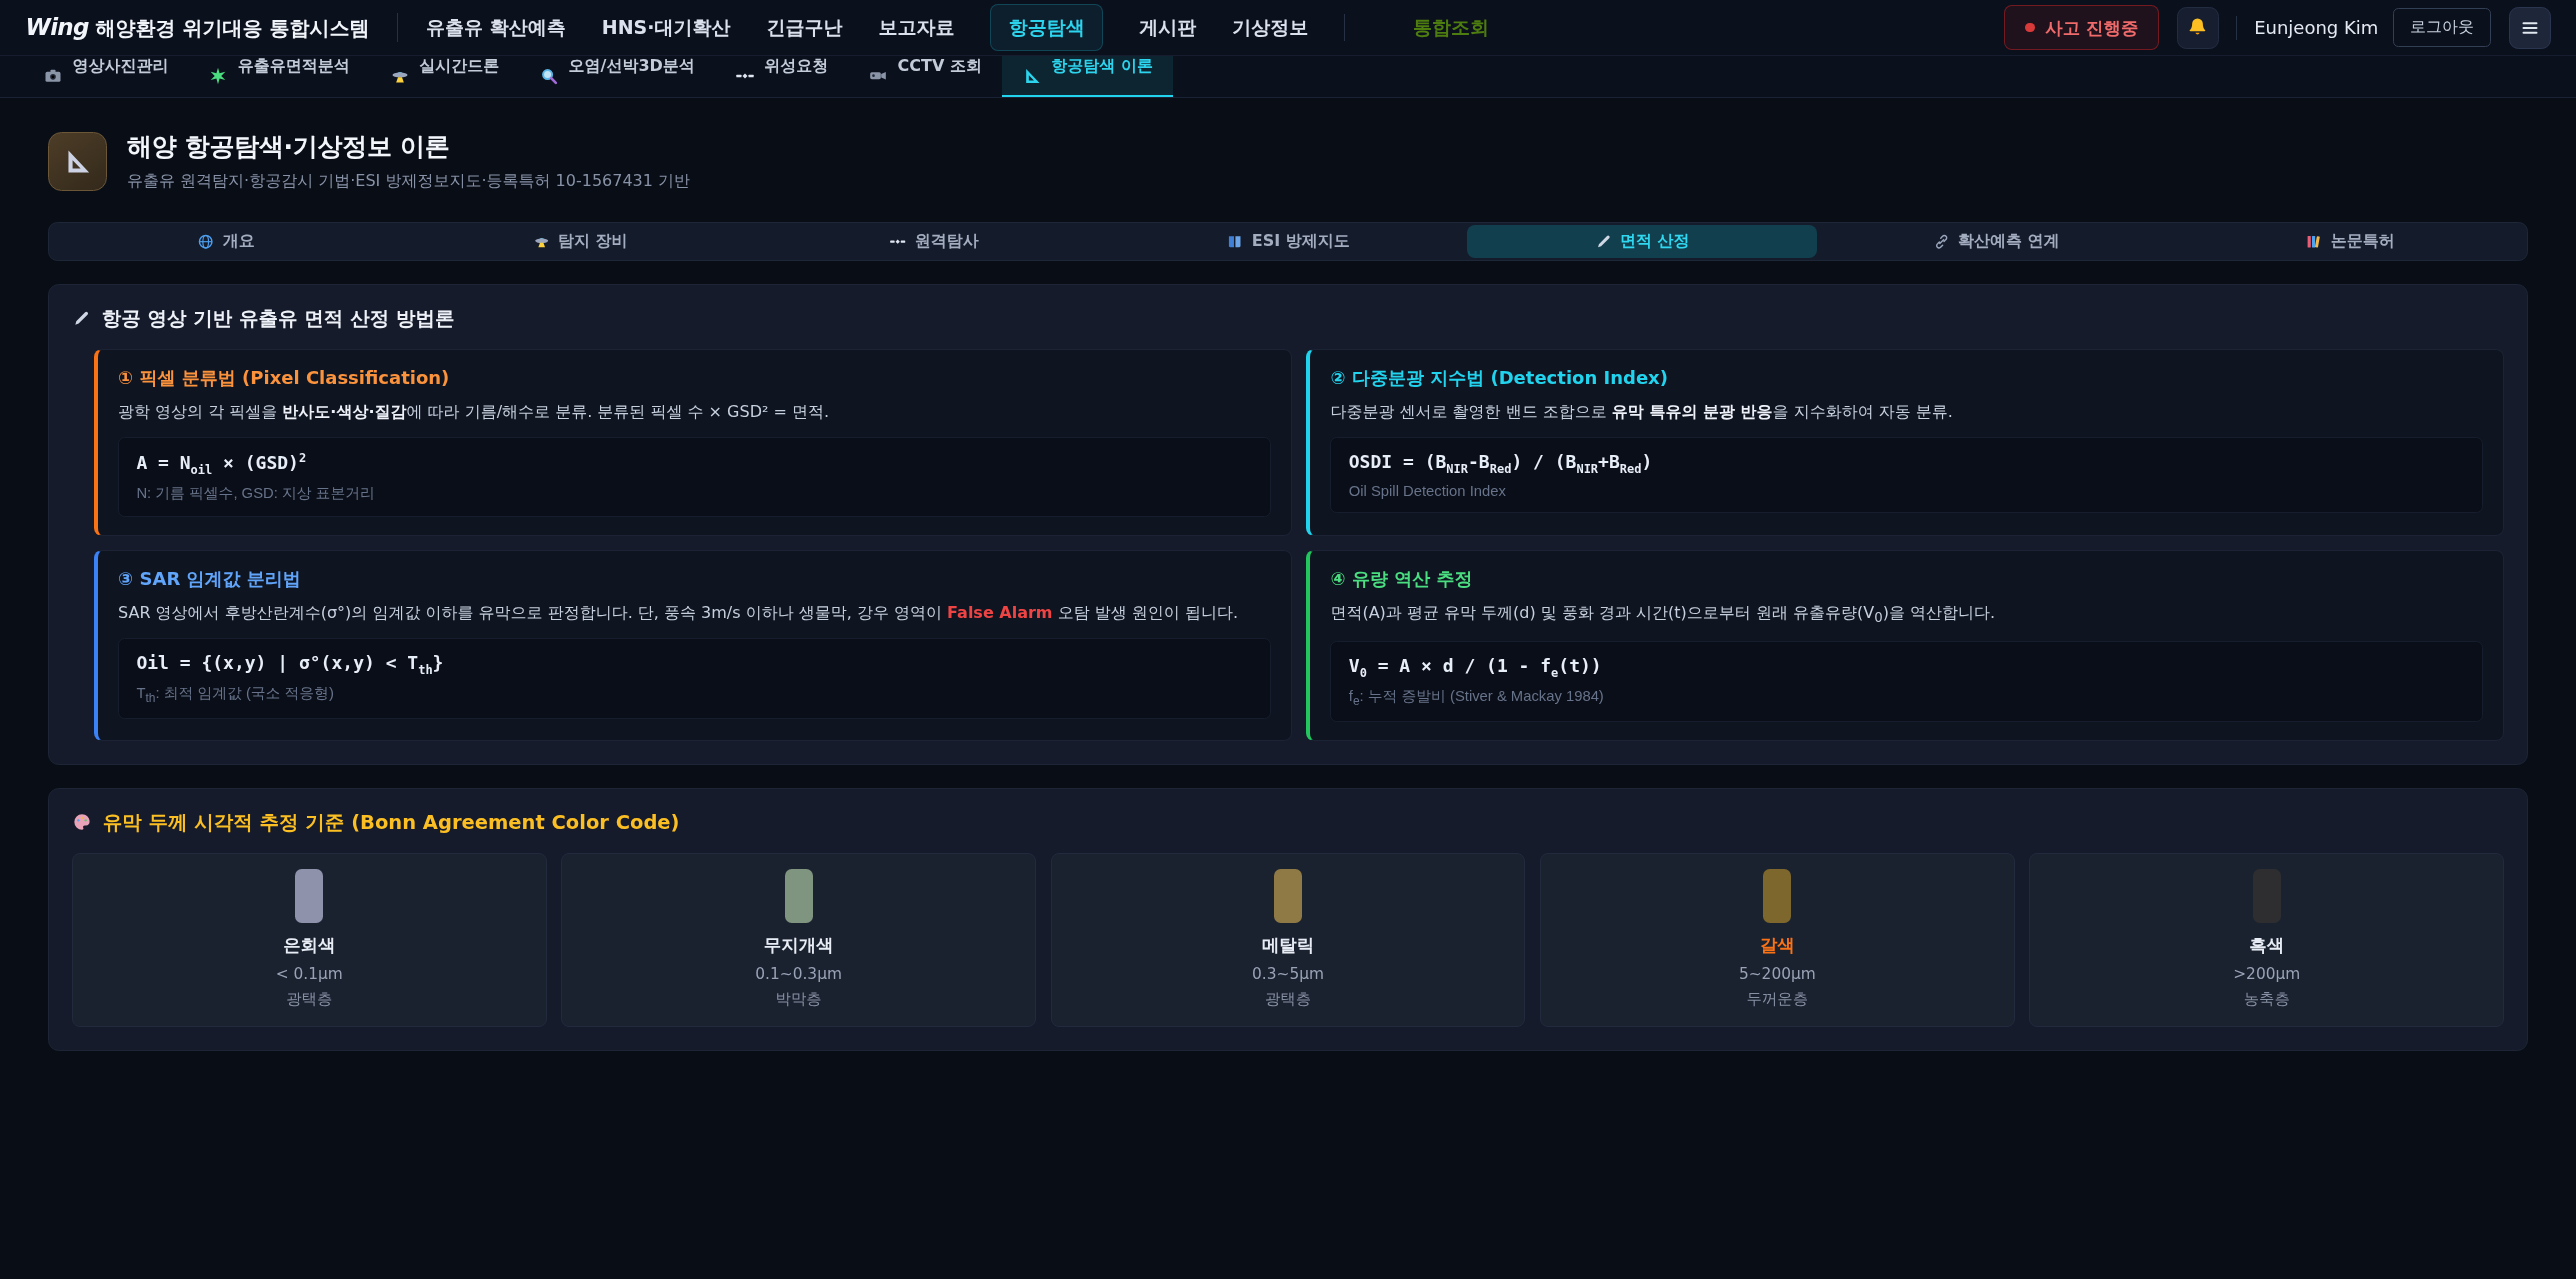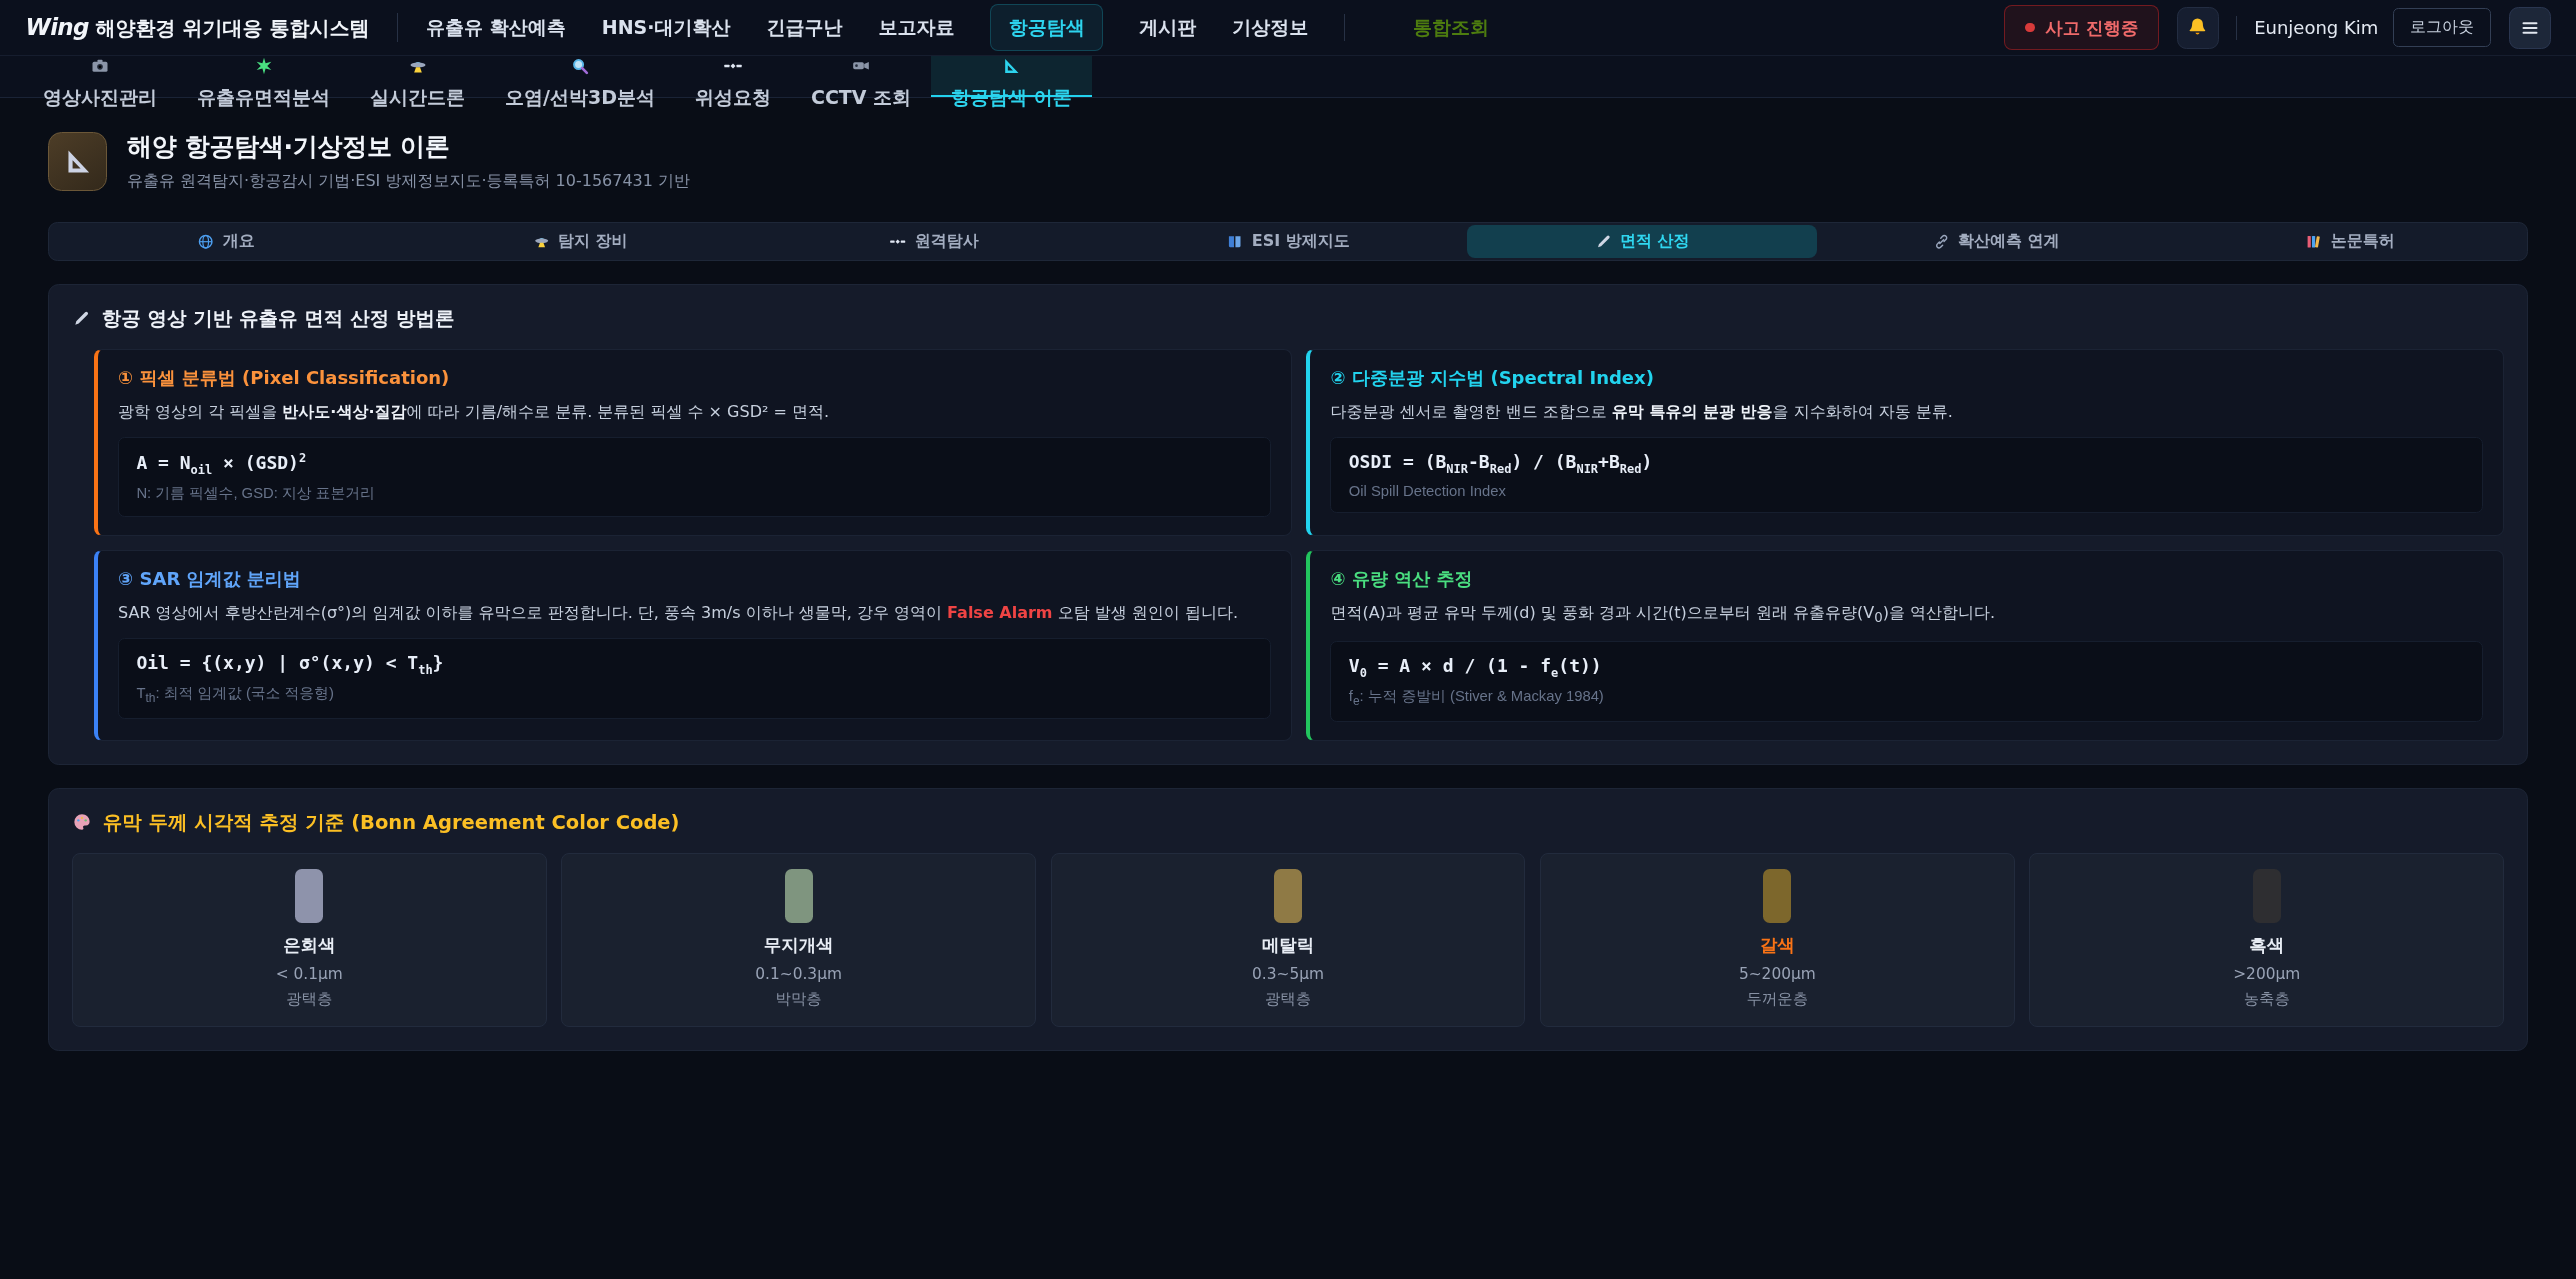--- a/index.html
+++ b/index.html
@@ -50,22 +50,22 @@
     border:0.7px solid #333f55; border-radius:5.4px; padding:8px 16px; cursor:pointer;
     font-family:inherit; white-space:nowrap;
   }
 
   
   .subnav {
     height:42px; background:#0b101d; border-bottom:0.7px solid #1a2336;
     display:flex; align-items:stretch; padding-left:23px;
   }
   .subtab {
-    display:flex; align-items:center; gap:9.4px; padding:0 20px; font-size:19px; font-weight:700;
-    color:#c3cbd9; cursor:pointer; white-space:nowrap; border-bottom:2.7px solid transparent;flex-direction:column;
+    display:flex; gap:9.4px; padding:0 20px; font-size:16px; font-weight:700;
+    color:#c3cbd9; cursor:pointer; white-space:nowrap; border-bottom:2.7px solid transparent;
   }
   .subtab.active { color:#2dd4ee; background:#0d2530; border-bottom-color:#22d3ee; }
 
   
   main { padding:0 48px; }
   .page-header { display:flex; align-items:center; gap:20px; margin-top:32px; }
   .page-icon {
     width:59px; height:59px; border-radius:13.4px; flex:0 0 auto;
     background:linear-gradient(145deg,#4d3d27,#33291b); border:0.7px solid #6b5738;
     display:flex; align-items:center; justify-content:center; color:#cdd3e4;
@@ -334,21 +334,21 @@
     <div class="methods-grid" id="methods-grid">
         <div class="method-card" style="border-left-color: rgb(249, 115, 22);">
           <div class="method-title" style="color:#fb923c">① 픽셀 분류법 (Pixel Classification)</div>
           <div class="method-body">광학 영상의 각 픽셀을 <strong>반사도·색상·질감</strong>에 따라 기름/해수로 분류. 분류된 픽셀 수 × GSD² = 면적.</div>
           <div class="formula-box">
             <div class="formula">A = N<sub>oil</sub> × (GSD)<sup>2</sup></div>
             <div class="note">N: 기름 픽셀수, GSD: 지상 표본거리</div>
           </div>
         </div>
         <div class="method-card" style="border-left-color: rgb(34, 211, 238);">
-          <div class="method-title" style="color:#22d3ee">② 다중분광 지수법 (Spectral Index)</div>
+          <div class="method-title" style="color:#22d3ee">② 다중분광 지수법 (Detection Index)</div>
           <div class="method-body">다중분광 센서로 촬영한 밴드 조합으로 <strong>유막 특유의 분광 반응</strong>을 지수화하여 자동 분류.</div>
           <div class="formula-box">
             <div class="formula">OSDI = (B<sub>NIR</sub>-B<sub>Red</sub>) / (B<sub>NIR</sub>+B<sub>Red</sub>)</div>
             <div class="note">Oil Spill Detection Index</div>
           </div>
         </div>
         <div class="method-card" style="border-left-color: rgb(59, 130, 246);">
           <div class="method-title" style="color:#60a5fa">③ SAR 임계값 분리법</div>
           <div class="method-body">SAR 영상에서 후방산란계수(σ°)의 임계값 이하를 유막으로 판정합니다. 단, 풍속 3m/s 이하나 생물막, 강우 영역이 <span class="hl-red">False Alarm</span> 오탐 발생 원인이 됩니다.</div>
           <div class="formula-box">

